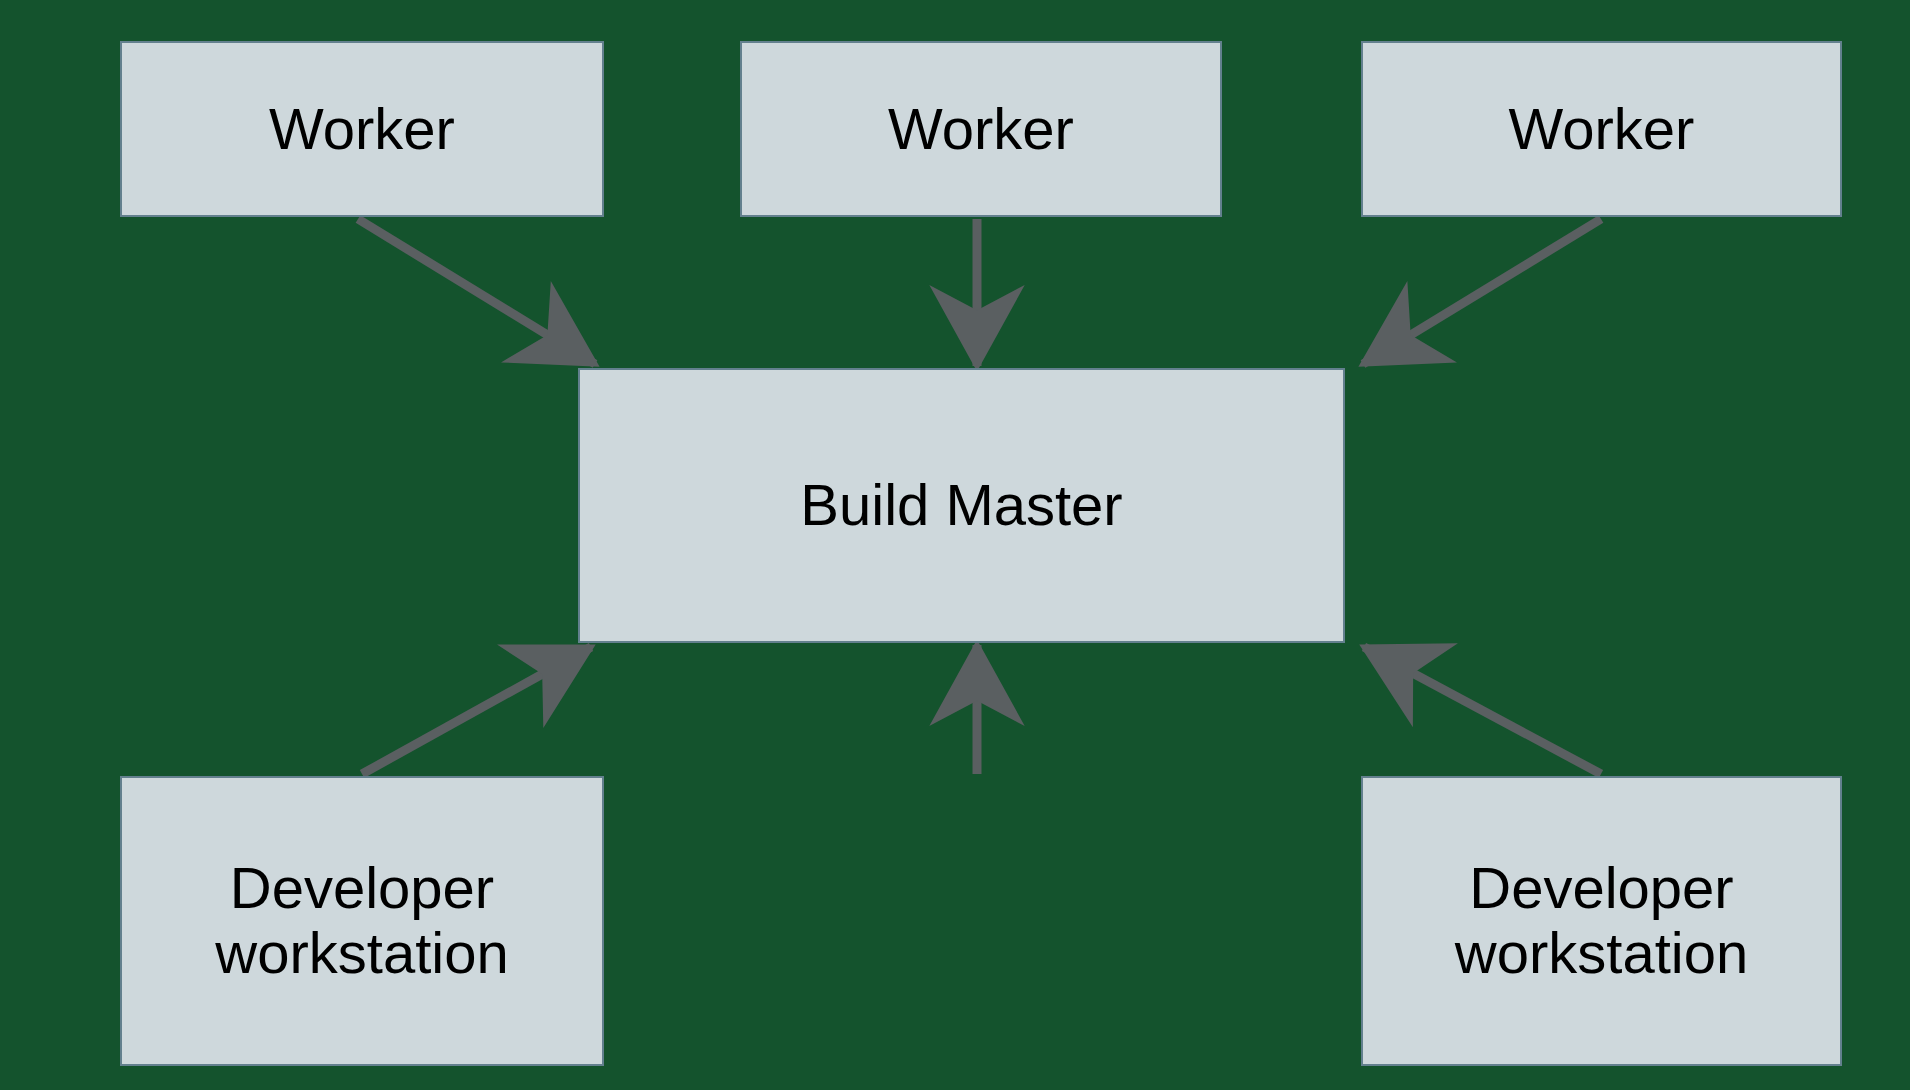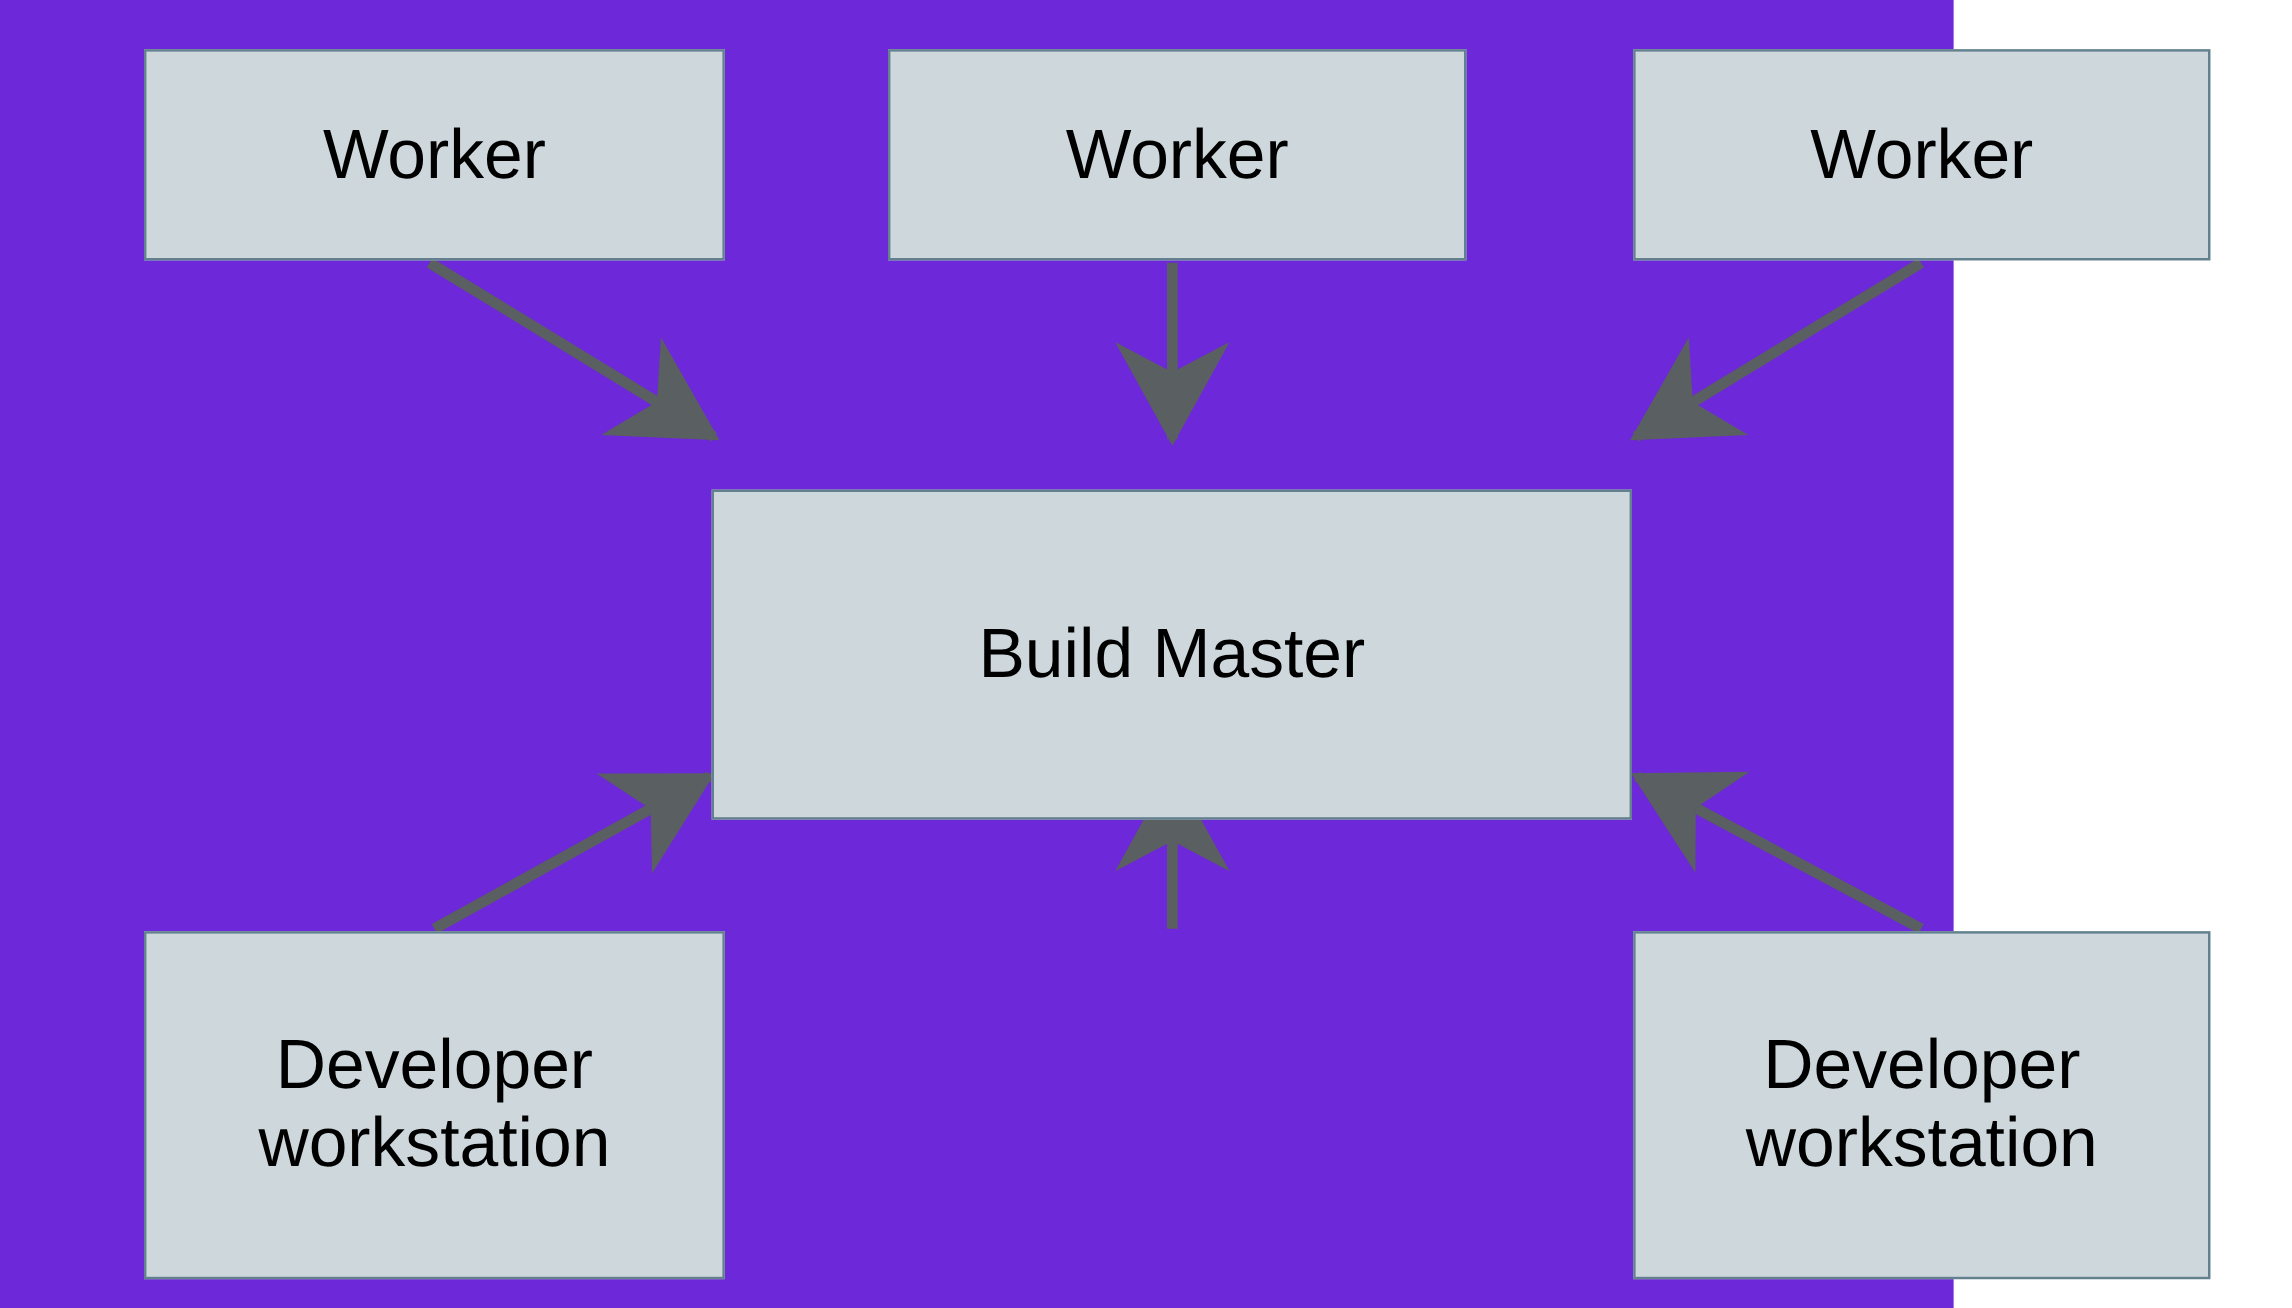--- a/index.html
+++ b/index.html
@@ -8,23 +8,23 @@
     background: #ffffff;
   }
   body {
     width: 1910px;
     height: 1090px;
     overflow: hidden;
     font-family: "Liberation Sans", sans-serif;
   }
   #diagram {
     position: relative;
-    width: 1628px;
+    width: 1910px;
     height: 1090px;
-    background: #6d28d9;
+    background: #14532d;
   }
   #edge-layer {
     position: absolute;
     left: 0;
     top: 0;
     width: 1910px;
     height: 1090px;
     pointer-events: none;
   }
   .node {
@@ -43,21 +43,21 @@
   .node-label {
     display: block;
     white-space: pre-line;
     padding: 0 10px;
   }
   
   #node-worker-1 { left: 120px; top: 41px;  width: 484px; height: 176px; font-size: 58px; }
   #node-worker-2 { left: 740px; top: 41px;  width: 482px; height: 176px; font-size: 58px; }
   #node-worker-3 { left: 1361px; top: 41px; width: 481px; height: 176px; font-size: 58px; }
   
-  #node-build-master { left: 593px; top: 368px; width: 767px; height: 275px; font-size: 58px; margin-top: 40px; }
+  #node-build-master { left: 578px; top: 368px; width: 767px; height: 275px; font-size: 58px; }
   
   #node-dev-workstation-1 { left: 120px; top: 776px;  width: 484px; height: 290px; font-size: 58px; }
   #node-ci-server        { left: 740px; top: 776px;  width: 482px; height: 290px; font-size: 58px; }
   #node-dev-workstation-2 { left: 1361px; top: 776px; width: 481px; height: 290px; font-size: 58px; }
 </style>
 </head>
 <body>
 
 <div id="diagram">
 

